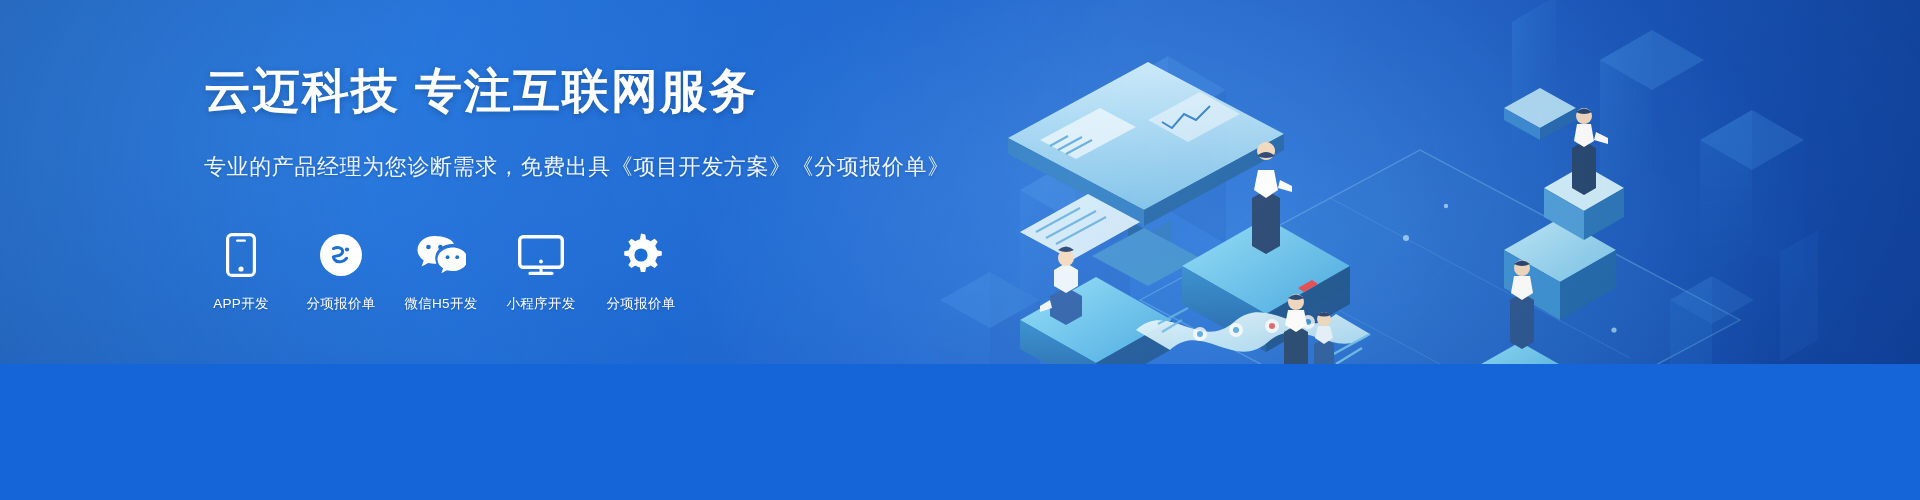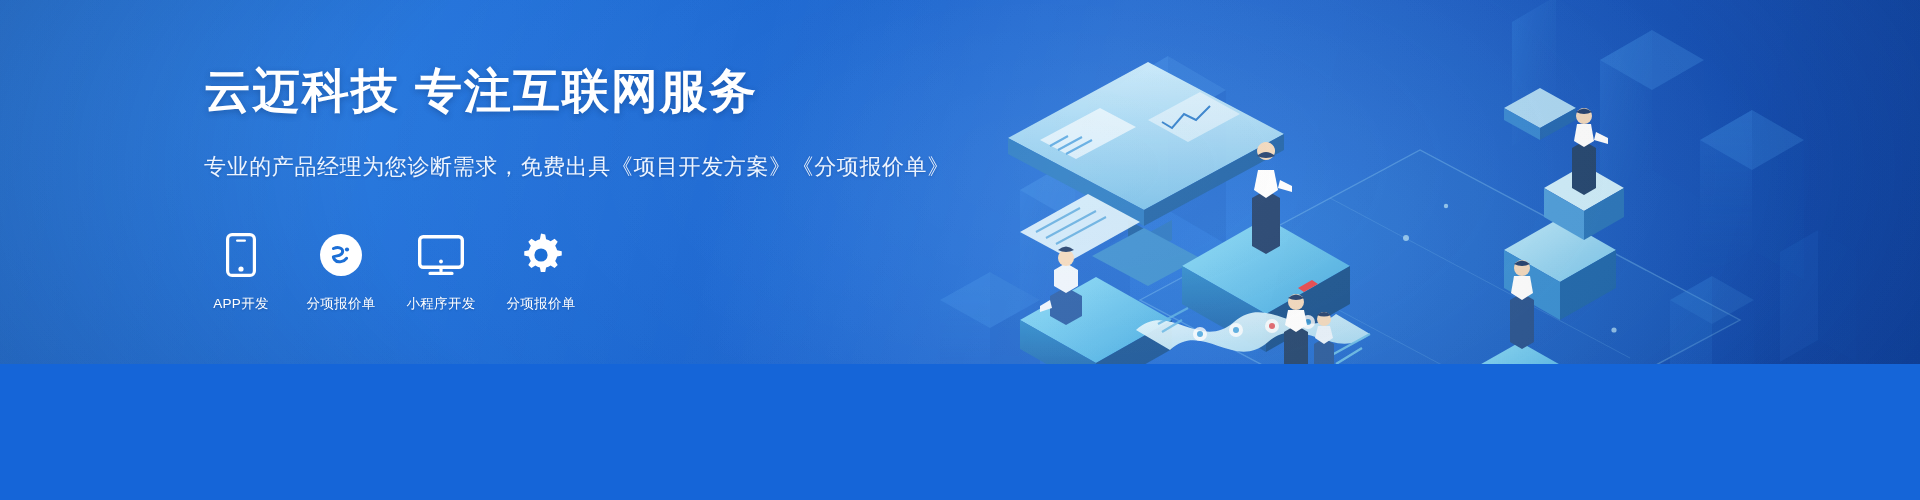--- a/index.html
+++ b/index.html
@@ -354,20 +354,33 @@
       <span class="service-icon">
         <svg width="42" height="42" viewBox="0 0 42 42" xmlns="http://www.w3.org/2000/svg">
           <circle cx="21" cy="21" r="21" fill="#ffffff"></circle>
           <path d="M13.5 14.5 c6.5 -3 11.5 1.5 8 5.5 c-3.5 4 -11 0 -7 5.5 c3.2 4.4 10 1.6 12 -1.2" fill="none" stroke="#1c6fd6" stroke-width="3" stroke-linecap="round"></path>
           <circle cx="27" cy="15.5" r="2.1" fill="#1c6fd6"></circle>
         </svg>
       </span>
       <span class="service-label">分项报价单</span>
     </div>
 
+    <div class="service-item">
+      <span class="service-icon">
+        <svg width="50" height="42" viewBox="0 0 50 42" xmlns="http://www.w3.org/2000/svg">
+          <path d="M18.5 2 C9 2 1.5 8.2 1.5 15.8 c0 4.3 2.4 8.1 6.2 10.6 L5.6 32.6 l6.6 -3.6 c2 .5 4.1 .8 6.3 .8 c.6 0 1.2 0 1.8 -.05 C19.5 27.8 19.2 25.9 19.2 24 c0 -7.7 7.6 -13.9 17 -13.9 c.6 0 1.2 .03 1.8 .08 C36.2 5.1 28 2 18.5 2 Z" fill="#ffffff"></path>
+          <circle cx="12.4" cy="13" r="2.3" fill="#1c6fd6"></circle>
+          <circle cx="24.4" cy="13" r="2.3" fill="#1c6fd6"></circle>
+          <path d="M36.5 13.5 C28.2 13.5 21.5 18.8 21.5 25.2 c0 3.7 2.2 7 5.6 9.1 l-1.7 4.9 l5.5 -2.9 c1.7 .4 3.6 .7 5.6 .7 c8.3 0 15 -5.2 15 -11.8 S44.8 13.5 36.5 13.5 Z" fill="#ffffff"></path>
+          <circle cx="31.6" cy="23.2" r="1.9" fill="#1c6fd6"></circle>
+          <circle cx="41.2" cy="23.2" r="1.9" fill="#1c6fd6"></circle>
+        </svg>
+      </span>
+      <span class="service-label">微信H5开发</span>
+    </div>
 
     <div class="service-item">
       <span class="service-icon">
         <svg width="46" height="40" viewBox="0 0 46 40" xmlns="http://www.w3.org/2000/svg">
           <rect x="1.7" y="1.7" width="42.6" height="30.6" rx="3.5" ry="3.5" fill="none" stroke="#ffffff" stroke-width="3.4"></rect>
           <circle cx="23" cy="26.5" r="1.9" fill="#ffffff"></circle>
           <path d="M23 33 L23 36 M12 38.4 L34 38.4" stroke="#ffffff" stroke-width="3.2" stroke-linecap="round"></path>
         </svg>
       </span>
       <span class="service-label">小程序开发</span>

